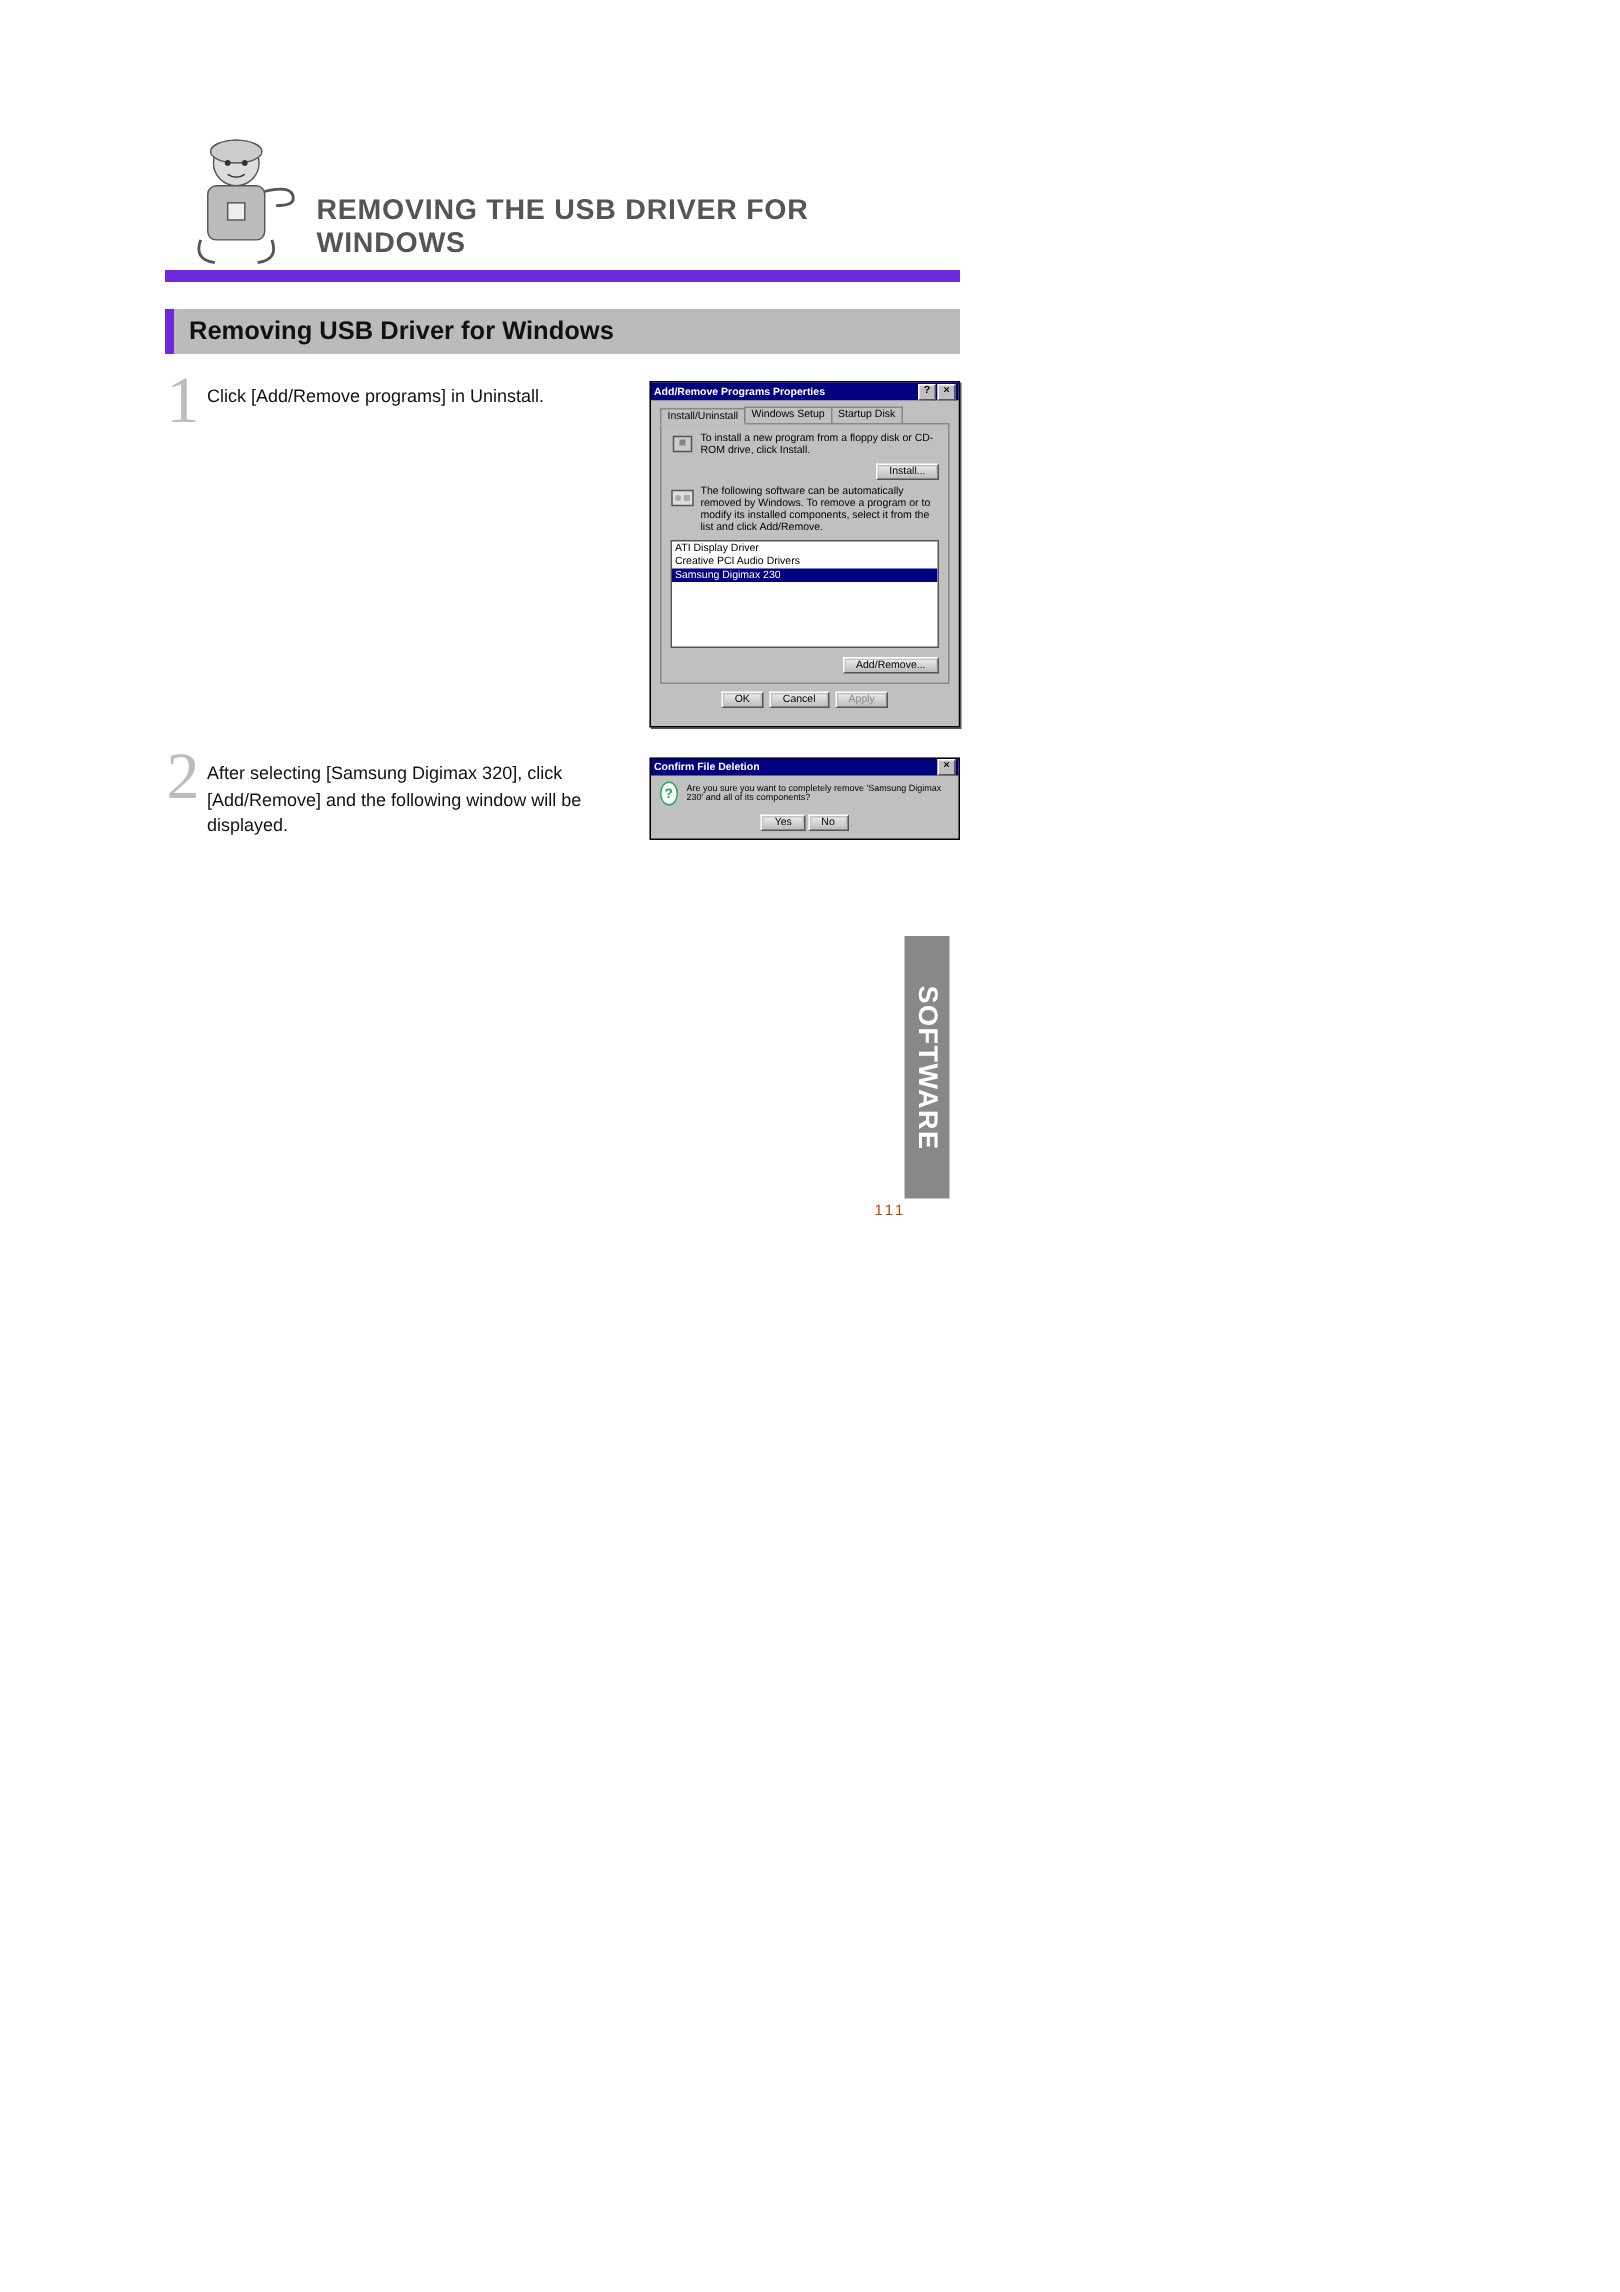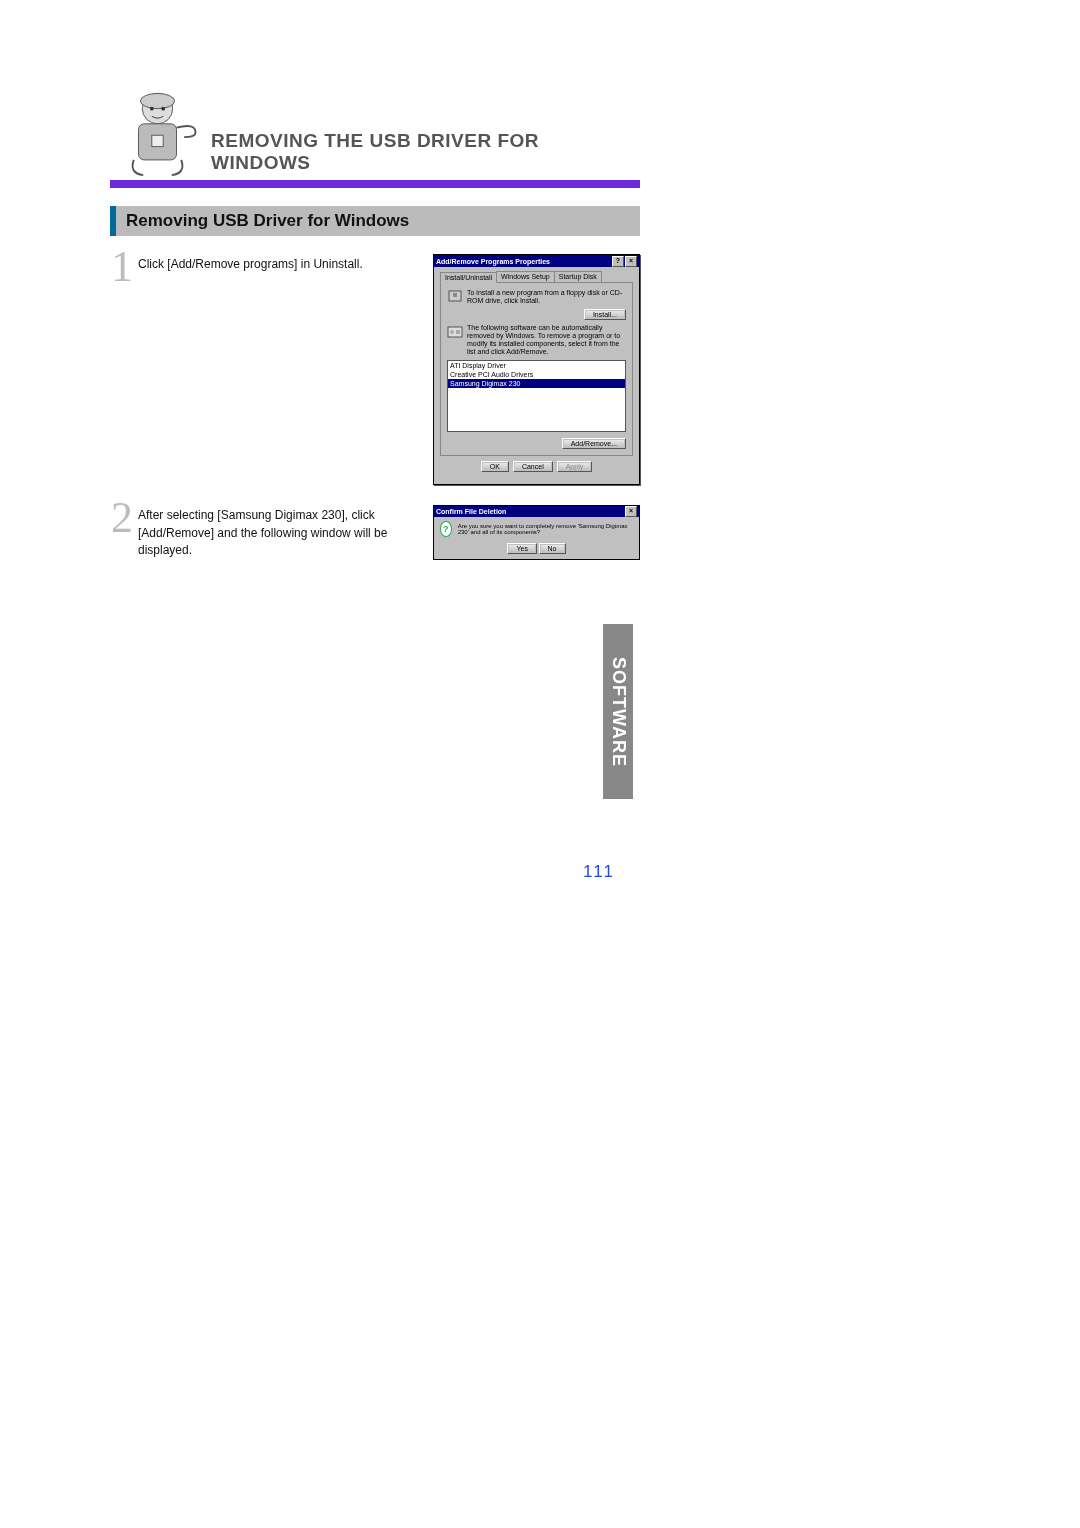--- a/index.html
+++ b/index.html
@@ -32,21 +32,21 @@
   .section-title {
     font-size: 19px;
     font-weight: bold;
     color: #555;
     letter-spacing: 0.5px;
     padding-bottom: 6px;
   }
   .subheading {
     margin-top: 18px;
     background: #bbb;
-    border-left: 6px solid #0369a1;
+    border-left: 6px solid #6d28d9;
     padding: 5px 10px;
     font-size: 17px;
     font-weight: bold;
     color: #111;
   }
   .steps {
     margin-top: 18px;
   }
   .step {
     display: flex;
@@ -183,24 +183,24 @@
     writing-mode: vertical-rl;
     text-orientation: mixed;
     text-align: center;
     font-size: 18px;
     letter-spacing: 1px;
     display:flex; align-items:center; justify-content:center;
   }
   .page-num {
     position:absolute;
     left: 583px;
-    top: 862px;
-    font-size: 17px;
+    top: 802px;
+    font-size: 10px;
     letter-spacing: 2px;
-    color:#1d4ed8;
+    color:#c2410c;
   }
 </style>
 </head>
 <body>
 
 <div class="page">
 
   <div class="header-row">
     <span class="mascot">
       <svg viewBox="0 0 100 105" width="95" height="100">
@@ -280,21 +280,21 @@
               <span class="win-btn">Cancel</span>
               <span class="win-btn disabled">Apply</span>
             </div>
           </div>
         </div>
       </div>
     </div>
 
     <div class="step">
       <div class="step-num">2</div>
-      <div class="step-text">After selecting [Samsung Digimax 230], click [Add/Remove] and the following window will be displayed.</div>
+      <div class="step-text">After selecting [Samsung Digimax 320], click [Add/Remove] and the following window will be displayed.</div>
       <div class="dlg-col">
         <div class="confirm">
           <div class="titlebar">
             <span>Confirm File Deletion</span>
             <span class="titlebar-btns">
               <span class="titlebar-btn">×</span>
             </span>
           </div>
           <div class="confirm-body">
             <span class="q-icon">?</span>

